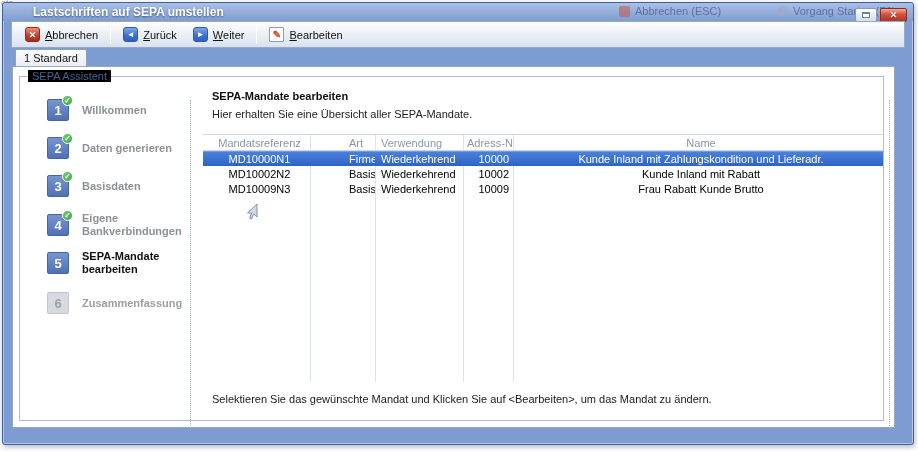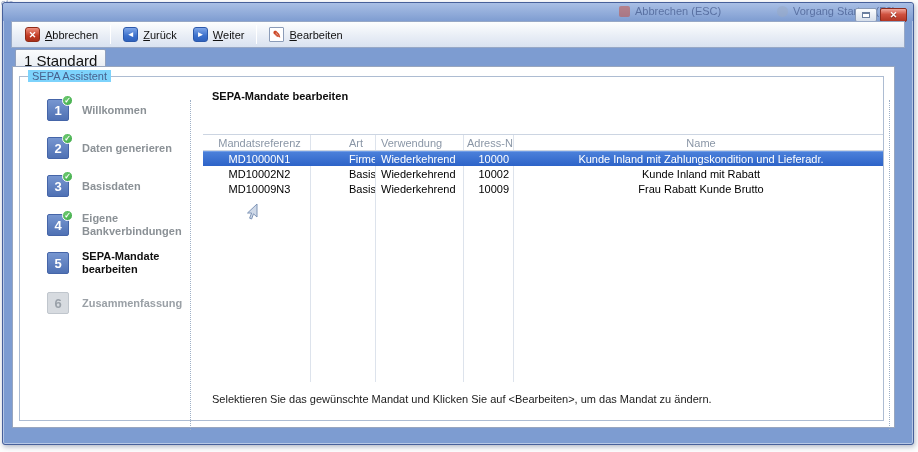--- a/index.html
+++ b/index.html
@@ -42,27 +42,27 @@
   .tsep { width:1px; height:19px; background:#a9b7ce; border-right:1px solid #fff; margin:0 4px; }
   .ticon { width:15px; height:15px; border-radius:3px; display:flex; align-items:center; justify-content:center;
            font-size:9px; font-weight:bold; color:#fff; }
   .icon-abbrechen { background:linear-gradient(#ef8f7e,#c23a23 60%,#a92f1a); border:1px solid #8f2b17; }
   .icon-zurueck, .icon-weiter { background:linear-gradient(#7ea6e8,#3b70cc 60%,#2f62bd); border:1px solid #2c59ab; font-size:8px; }
   .icon-bearbeiten { background:#fff; border:1px solid #8b9cb8; border-radius:1px; color:#cc4422; font-size:10px; }
 
   
   .tab { position:absolute; left:12px; top:46px; height:18px; padding:2px 8px 0 8px;
          background:linear-gradient(#fbfcfd,#e9edf3); border:1px solid #8f9fbd; border-bottom:none;
-         border-radius:2px 2px 0 0; font-size:15px; color:#111; }
+         border-radius:2px 2px 0 0; font-size:11px; color:#111; }
   .panel { position:absolute; left:9px; top:63px; width:883px; height:362px;
            background:#fff; border:1px solid #98a6bf; }
 
   .groupbox { position:absolute; left:6px; top:9px; right:10px; bottom:6px;
               border:1px solid #adbcd2; }
-  .groupbox-label { position:absolute; left:8px; top:-7px; background:#7dd3fc; padding:0 4px;
+  .groupbox-label { position:absolute; left:8px; top:-7px; background:#000000; padding:0 4px;
                     font-size:11px; color:#48618e; }
 
   
   .steps { position:absolute; left:27px; top:22px; width:140px; }
   .step { position:absolute; left:0; display:flex; align-items:center; cursor:pointer; }
   .step-num { position:relative; width:22px; height:22px; border-radius:2px; flex:0 0 22px;
               background:linear-gradient(#7796d0,#4f71b4); border:1px solid #4565a8;
               color:#fff; font-size:13px; font-weight:bold; display:flex; align-items:center; justify-content:center; }
   .step.disabled .step-num { background:#d7dbe0; border-color:#c0c6cd; color:#9aa1a9; }
   .badge { position:absolute; right:-5px; top:-5px; width:11px; height:11px; border-radius:50%;
@@ -103,20 +103,21 @@
 
 <span class="bg-fragment">ete</span>
 
 <div class="window">
 
   <div class="titlebar">
     <span class="ghost-ico red abs" style="left:616px;"></span>
     <span class="ghost-text" style="left:632px;">Abbrechen (ESC)</span>
     <span class="ghost-ico gray abs" style="left:774px;"></span>
     <span class="ghost-text" style="left:790px;">Vorgang Starten (F9)</span>
+    <span class="title-text">Lastschriften auf SEPA umstellen</span>
     <div class="winbtn btn-restore">
       <span class="glyph"></span>
     </div>
     <div class="winbtn btn-close">
       <span>✕</span>
     </div>
   </div>
 
   <div class="toolbar" id="toolbar">
       <div class="tbtn">
@@ -187,20 +188,21 @@
 
     </span>
     <span class="step-label">Zusammenfassung</span>
   </div>
         </div>
 
       <div class="vdots" style="left:170px;"></div>
       <div class="vdots" style="left:869px;"></div>
 
       <div class="content-heading">SEPA-Mandate bearbeiten</div>
+      <div class="content-sub">Hier erhalten Sie eine Übersicht aller SEPA-Mandate.</div>
 
       <div class="table" id="mandate-table">
           <div class="gridline" style="left: 107px;"></div>
           <div class="gridline" style="left: 172px;"></div>
           <div class="gridline" style="left: 260px;"></div>
           <div class="gridline" style="left: 310px;"></div>
           <div class="thead">
             <div class="cell c0">Mandatsreferenz</div>
             <div class="cell c1">Art</div>
             <div class="cell c2">Verwendung</div>

